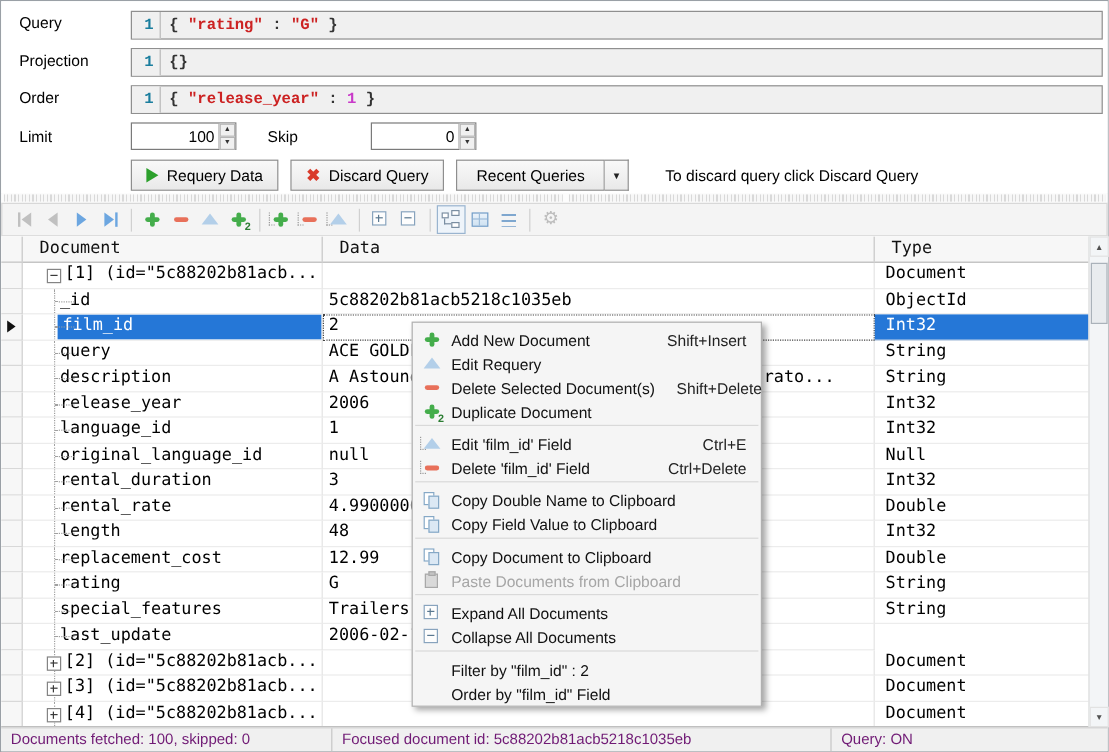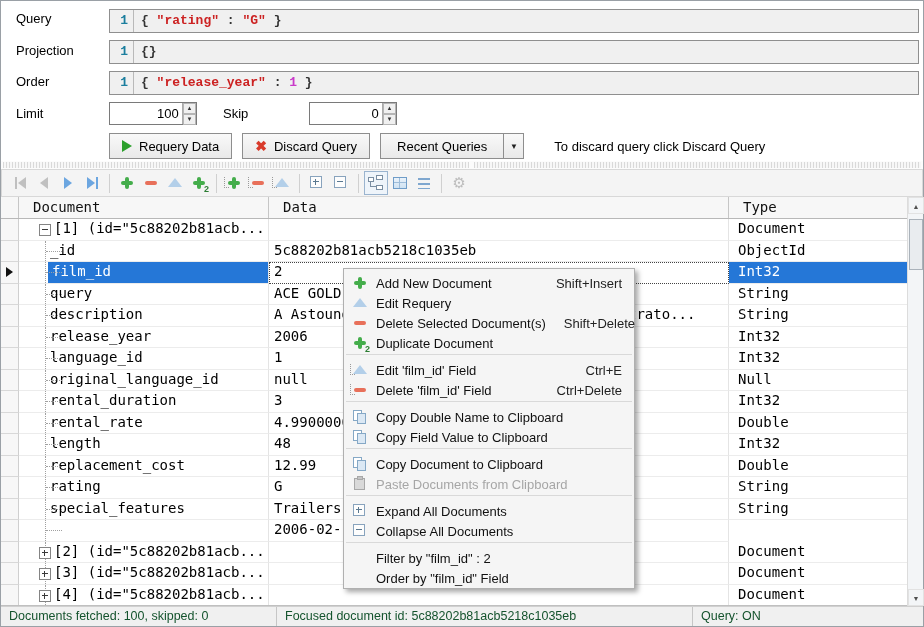--- a/index.html
+++ b/index.html
@@ -108,21 +108,21 @@
   
   .cmenu { position: absolute; left: 342px; top: 267px; width: 292px; background: #f5f5f5; border: 1px solid #b0b0b0; box-shadow: 3px 3px 5px rgba(0,0,0,.35); padding: 2px 0; z-index: 50; }
   .mitem { height: 20px; display: flex; align-items: flex-end; font-size: 13px; color: #111; padding: 0 12px 0 8px; }
   .mitem .mic { width: 24px; flex: none; display: flex; align-items: center; }
   .mitem .mlabel { flex: 1; white-space: nowrap; }
   .mitem .mshort { color: #222; margin-left: 18px; }
   .mitem.disabled .mlabel { color: #a6a6a6; }
   .msep { height: 1px; background: #d9d9d9; margin: 3px 2px; }
 
   
-  .statusbar { position: absolute; left: 0; top: 605px; width: 922px; height: 20px; background: #f0f0f0; border-top: 1px solid #d0d0d0; display: flex; font-size: 12.5px; color: #14532d; }
+  .statusbar { position: absolute; left: 0; top: 605px; width: 922px; height: 20px; background: #f0f0f0; border-top: 1px solid #d0d0d0; display: flex; font-size: 12.5px; color: #701a75; }
   .spanel { border-right: 1px solid #c6c6c6; padding: 2px 0 0 8px; white-space: nowrap; overflow: hidden; }
 </style>
 </head>
 <body>
 
 <div id="app">
 
   <div class="qpanel">
     <div class="qlabel" style="top:10px">Query</div>
     <div class="editor" style="top:8px">
@@ -389,21 +389,21 @@
 
     <div class="grow">
       <div class="gcell gut gcol-gut"></div>
       <div class="gcell doc child gcol-doc"><i class="vline"></i><i class="stub"></i><span class="lbl">special_features</span></div>
       <div class="gcell dat gcol-dat"><span>Trailers,Deleted Scenes</span></div>
       <div class="gcell typ gcol-typ"><span>String</span></div>
     </div>
 
     <div class="grow">
       <div class="gcell gut gcol-gut"></div>
-      <div class="gcell doc child gcol-doc"><i class="vline"></i><i class="stub"></i></div>
+      <div class="gcell doc child gcol-doc"><i class="vline"></i><i class="stub"></i><span class="lbl">last_update</span></div>
       <div class="gcell dat gcol-dat"><span>2006-02-15 05:03:42</span></div>
     </div>
 
     <div class="grow">
       <div class="gcell gut gcol-gut"></div>
       <div class="gcell doc root gcol-doc"><i class="vline"></i><i class="exp plus"></i><span class="lbl">[2] (id="5c88202b81acb...</span></div>
       <div class="gcell dat gcol-dat"><span></span></div>
       <div class="gcell typ gcol-typ"><span>Document</span></div>
     </div>
 

